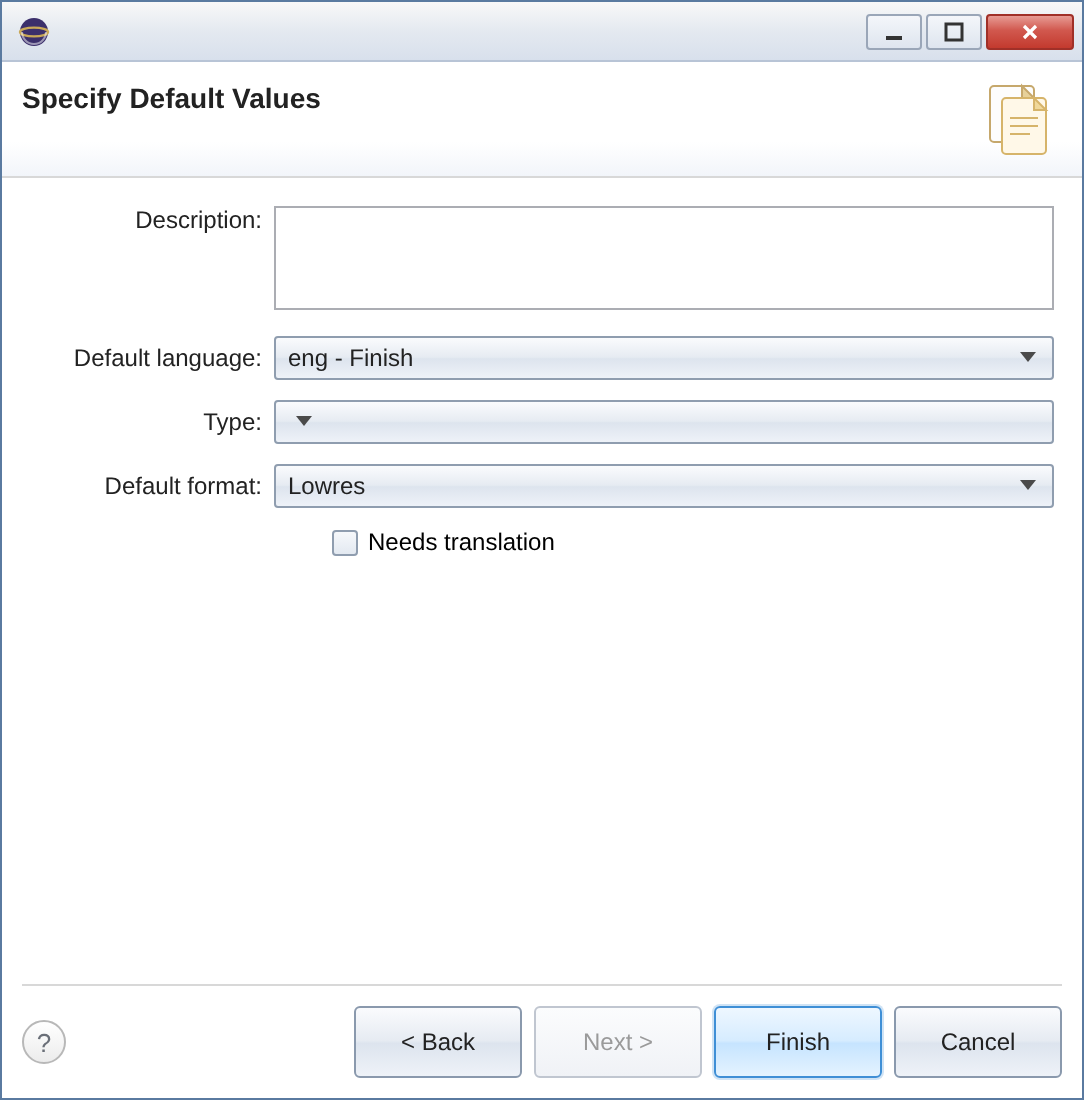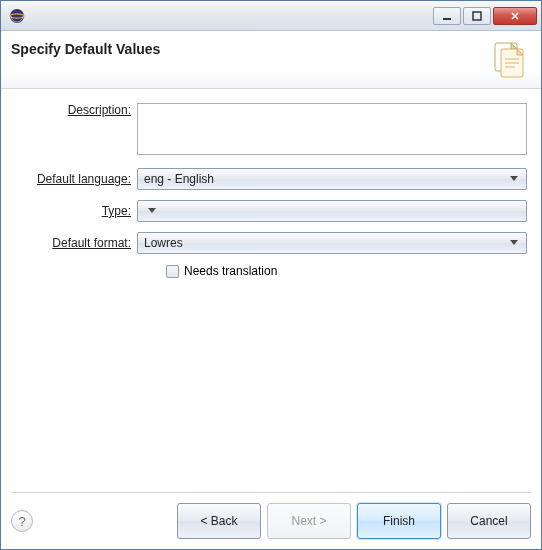--- a/index.html
+++ b/index.html
@@ -77,21 +77,20 @@
     display: flex;
     align-items: center;
     margin-bottom: 10px;
   }
   .row.textarea-row { align-items: flex-start; }
   .lbl {
     width: 122px;
     text-align: right;
     padding-right: 6px;
     color: #222;
-    text-decoration: underline;
   }
   .ctrl { flex: 1; }
   textarea.desc {
     width: 100%;
     height: 52px;
     resize: none;
     border: 1px solid #abadb3;
     font-family: inherit;
     font-size: 12px;
     padding: 2px 4px;
@@ -223,21 +222,21 @@
     <div class="lbl">Description:</div>
     <div class="ctrl">
       <textarea class="desc" style=""></textarea>
     </div>
   </div>
 
   <div class="row">
     <div class="lbl">Default language:</div>
     <div class="ctrl">
       <div class="combo">
-        <span class="combo-text">eng - English</span>
+        <span class="combo-text">eng - Finish</span>
         <span class="chevron">
           <svg viewBox="0 0 8 6">
               <path d="M0 0 L8 0 L4 5 Z" fill="#4a4a4a"></path>
             </svg>
         </span>
       </div>
     </div>
   </div>
 
   <div class="row">

